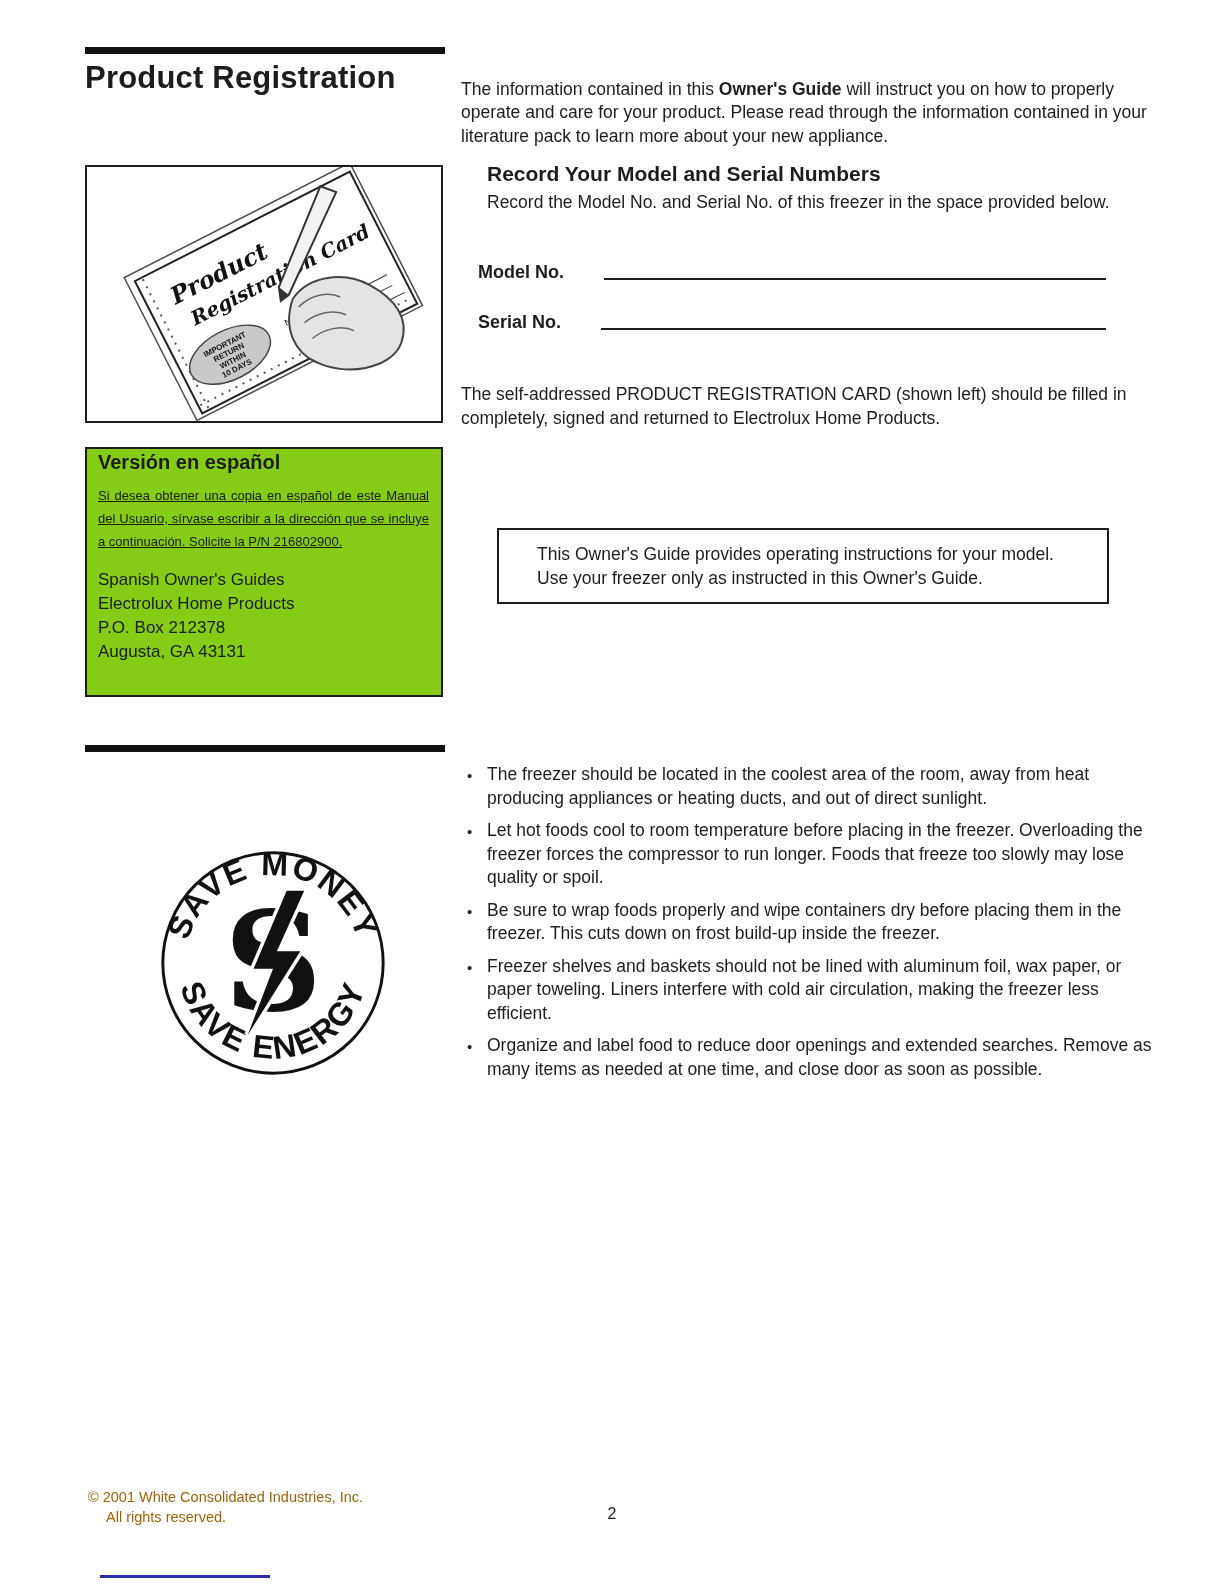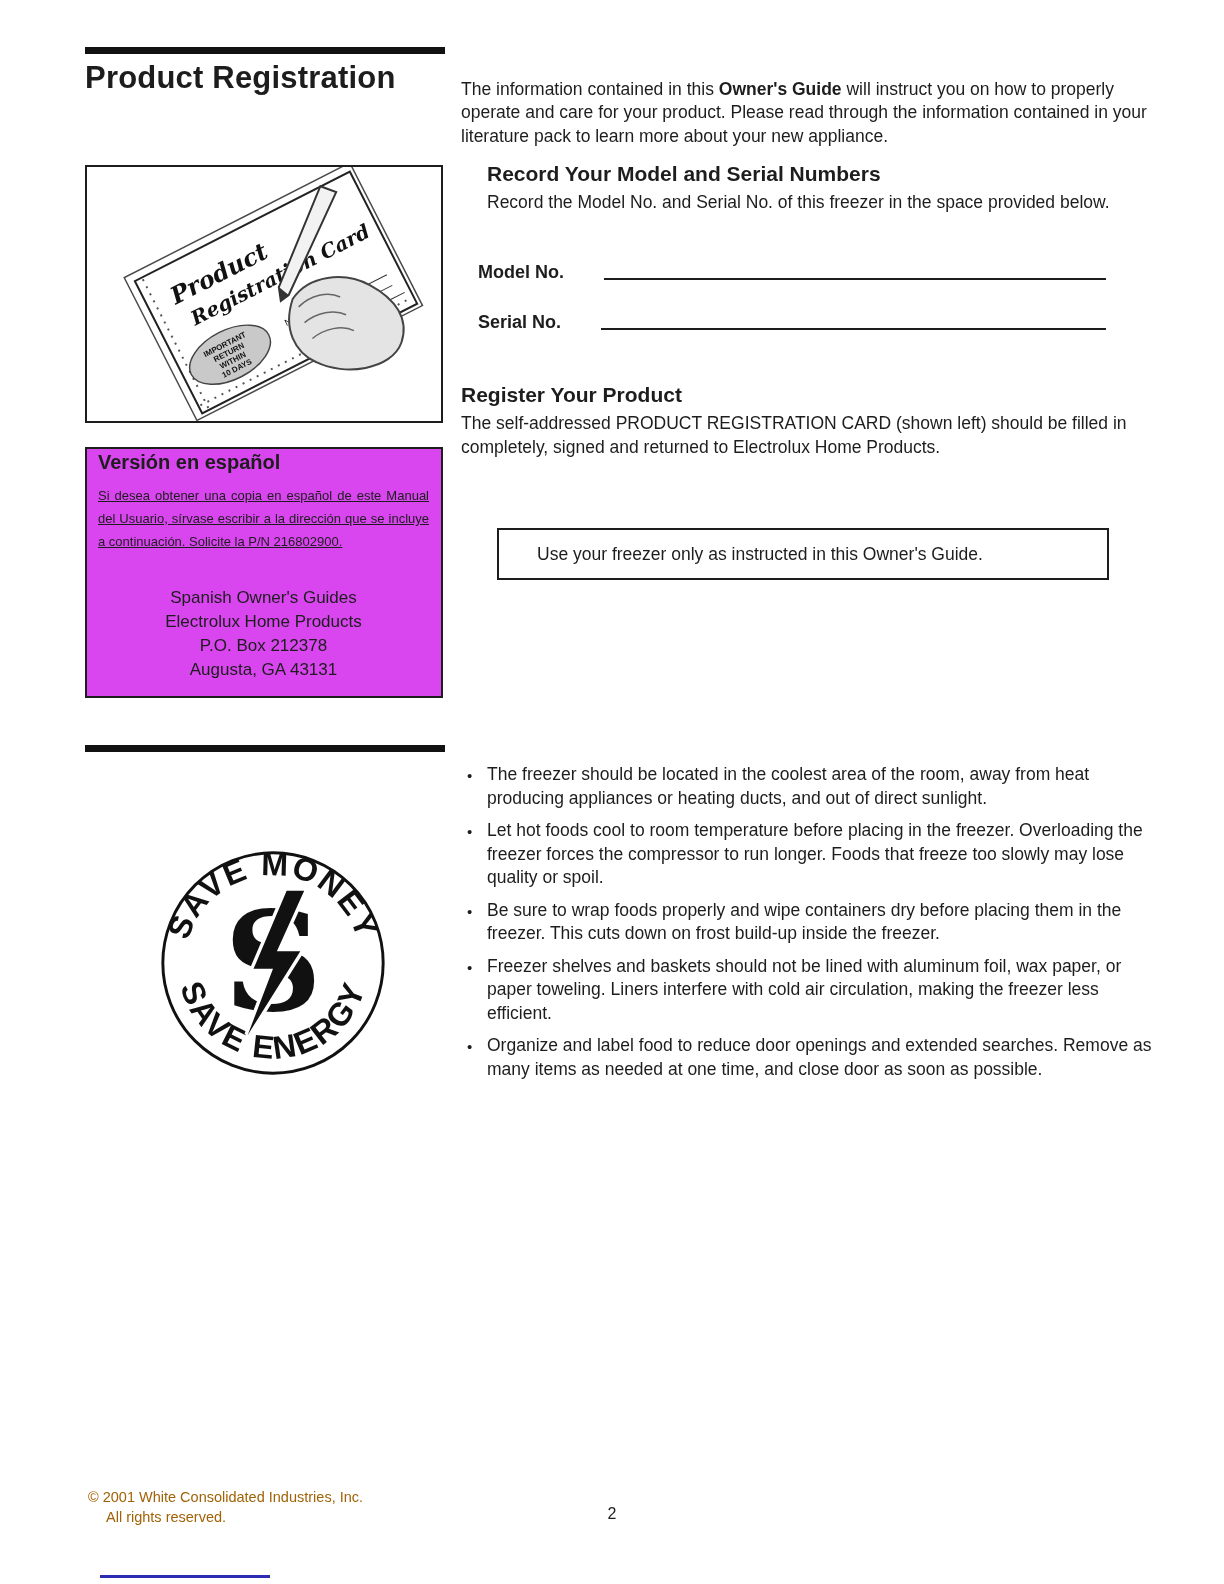--- a/index.html
+++ b/index.html
@@ -20,24 +20,24 @@
   .intro{position:absolute;left:461px;top:60px;width:696px;}
   
   .record-block{position:absolute;left:461px;top:162px;width:696px;margin-left:26px;}
   .blank-row{position:absolute;left:478px;width:628px;display:flex;gap:24px;}
   .blank-row .lbl{font-size:18px;font-weight:bold;white-space:nowrap;}
   .blank-row .line{flex:1;border-bottom:2px solid #1d1d1d;margin-left:16px;align-self:flex-end;margin-bottom:3px;}
   .register-block{position:absolute;left:461px;top:383px;width:696px;}
   
   .card-figure{position:absolute;left:85px;top:165px;width:358px;height:258px;border:2px solid #1d1d1d;box-sizing:border-box;background:#fff;}
   
-  .spanish-box{position:absolute;left:85px;top:447px;width:358px;min-height:250px;border:2px solid #1d1d1d;box-sizing:border-box;background:#d946ef;padding:2px 12px 14px 11px;}
+  .spanish-box{position:absolute;left:85px;top:447px;width:358px;min-height:250px;border:2px solid #1d1d1d;box-sizing:border-box;background:#84cc16;padding:2px 12px 14px 11px;}
   .spanish-box h3{font-size:20px;font-weight:bold;margin:0 0 10px 0;}
   .spanish-box .sp-body{font-size:13px;line-height:23px;text-align:justify;text-decoration:underline;}
-  .sp-address{margin-top:33px;font-size:17px;line-height:24px;text-align:center;}
+  .sp-address{margin-top:15px;font-size:17px;line-height:24px;}
   
   .notice-box{position:absolute;left:497px;top:528px;width:612px;box-sizing:border-box;border:2px solid #1d1d1d;padding:12px 18px 12px 38px;background:#fff;}
   .notice-box div{font-size:17.5px;line-height:24px;}
   
   .energy-logo{position:absolute;left:156px;top:846px;width:234px;height:234px;}
   .bullets{position:absolute;left:462px;top:763px;width:698px;margin:0;padding:0;list-style:none;}
   .bullets li{position:relative;padding-left:25px;margin:0 0 9px 0;font-size:17.5px;line-height:23.5px;}
   .bullets li::before{content:"\2022";position:absolute;left:5px;top:1px;font-size:15px;}
   
   .copyright{position:absolute;left:88px;top:1487px;font-size:14.5px;line-height:20px;color:#a16207;}
@@ -107,36 +107,36 @@
   <div class="blank-row" style="top:262px;">
     <span class="lbl">Model No.</span>
     <span class="line"></span>
   </div>
   <div class="blank-row" style="top:312px;">
     <span class="lbl">Serial No.</span>
     <span class="line"></span>
   </div>
 
   <div class="register-block">
-    <h3 class="subhead">Register Your Product</h3>
     <div class="body-text">The self-addressed PRODUCT REGISTRATION CARD (shown left) should be filled in completely, signed and returned to Electrolux Home Products.</div>
   </div>
 
   <div class="spanish-box">
     <h3>Versión en español</h3>
     <div class="sp-body">Si desea obtener una copia en español de este Manual del Usuario, sírvase escribir a la dirección que se incluye a continuación. Solicite la P/N 216802900.</div>
     <div class="sp-address">
       <div>Spanish Owner's Guides</div>
       <div>Electrolux Home Products</div>
       <div>P.O. Box 212378</div>
       <div>Augusta, GA 43131</div>
     </div>
   </div>
 
   <div class="notice-box">
+    <div>This Owner's Guide provides operating instructions for your model.</div>
     <div>Use your freezer only as instructed in this Owner's Guide.</div>
   </div>
 
   <div class="rule" style="top:745px;"></div>
 
   <div class="energy-logo">
     <svg viewBox="0 0 240 240" width="234" height="234">
       <circle cx="120" cy="120" r="113" fill="#ffffff" stroke="#111" stroke-width="3"></circle>
       <defs>
         <path id="arcTop" d="M 30 120 A 90 90 0 0 1 210 120"></path>

